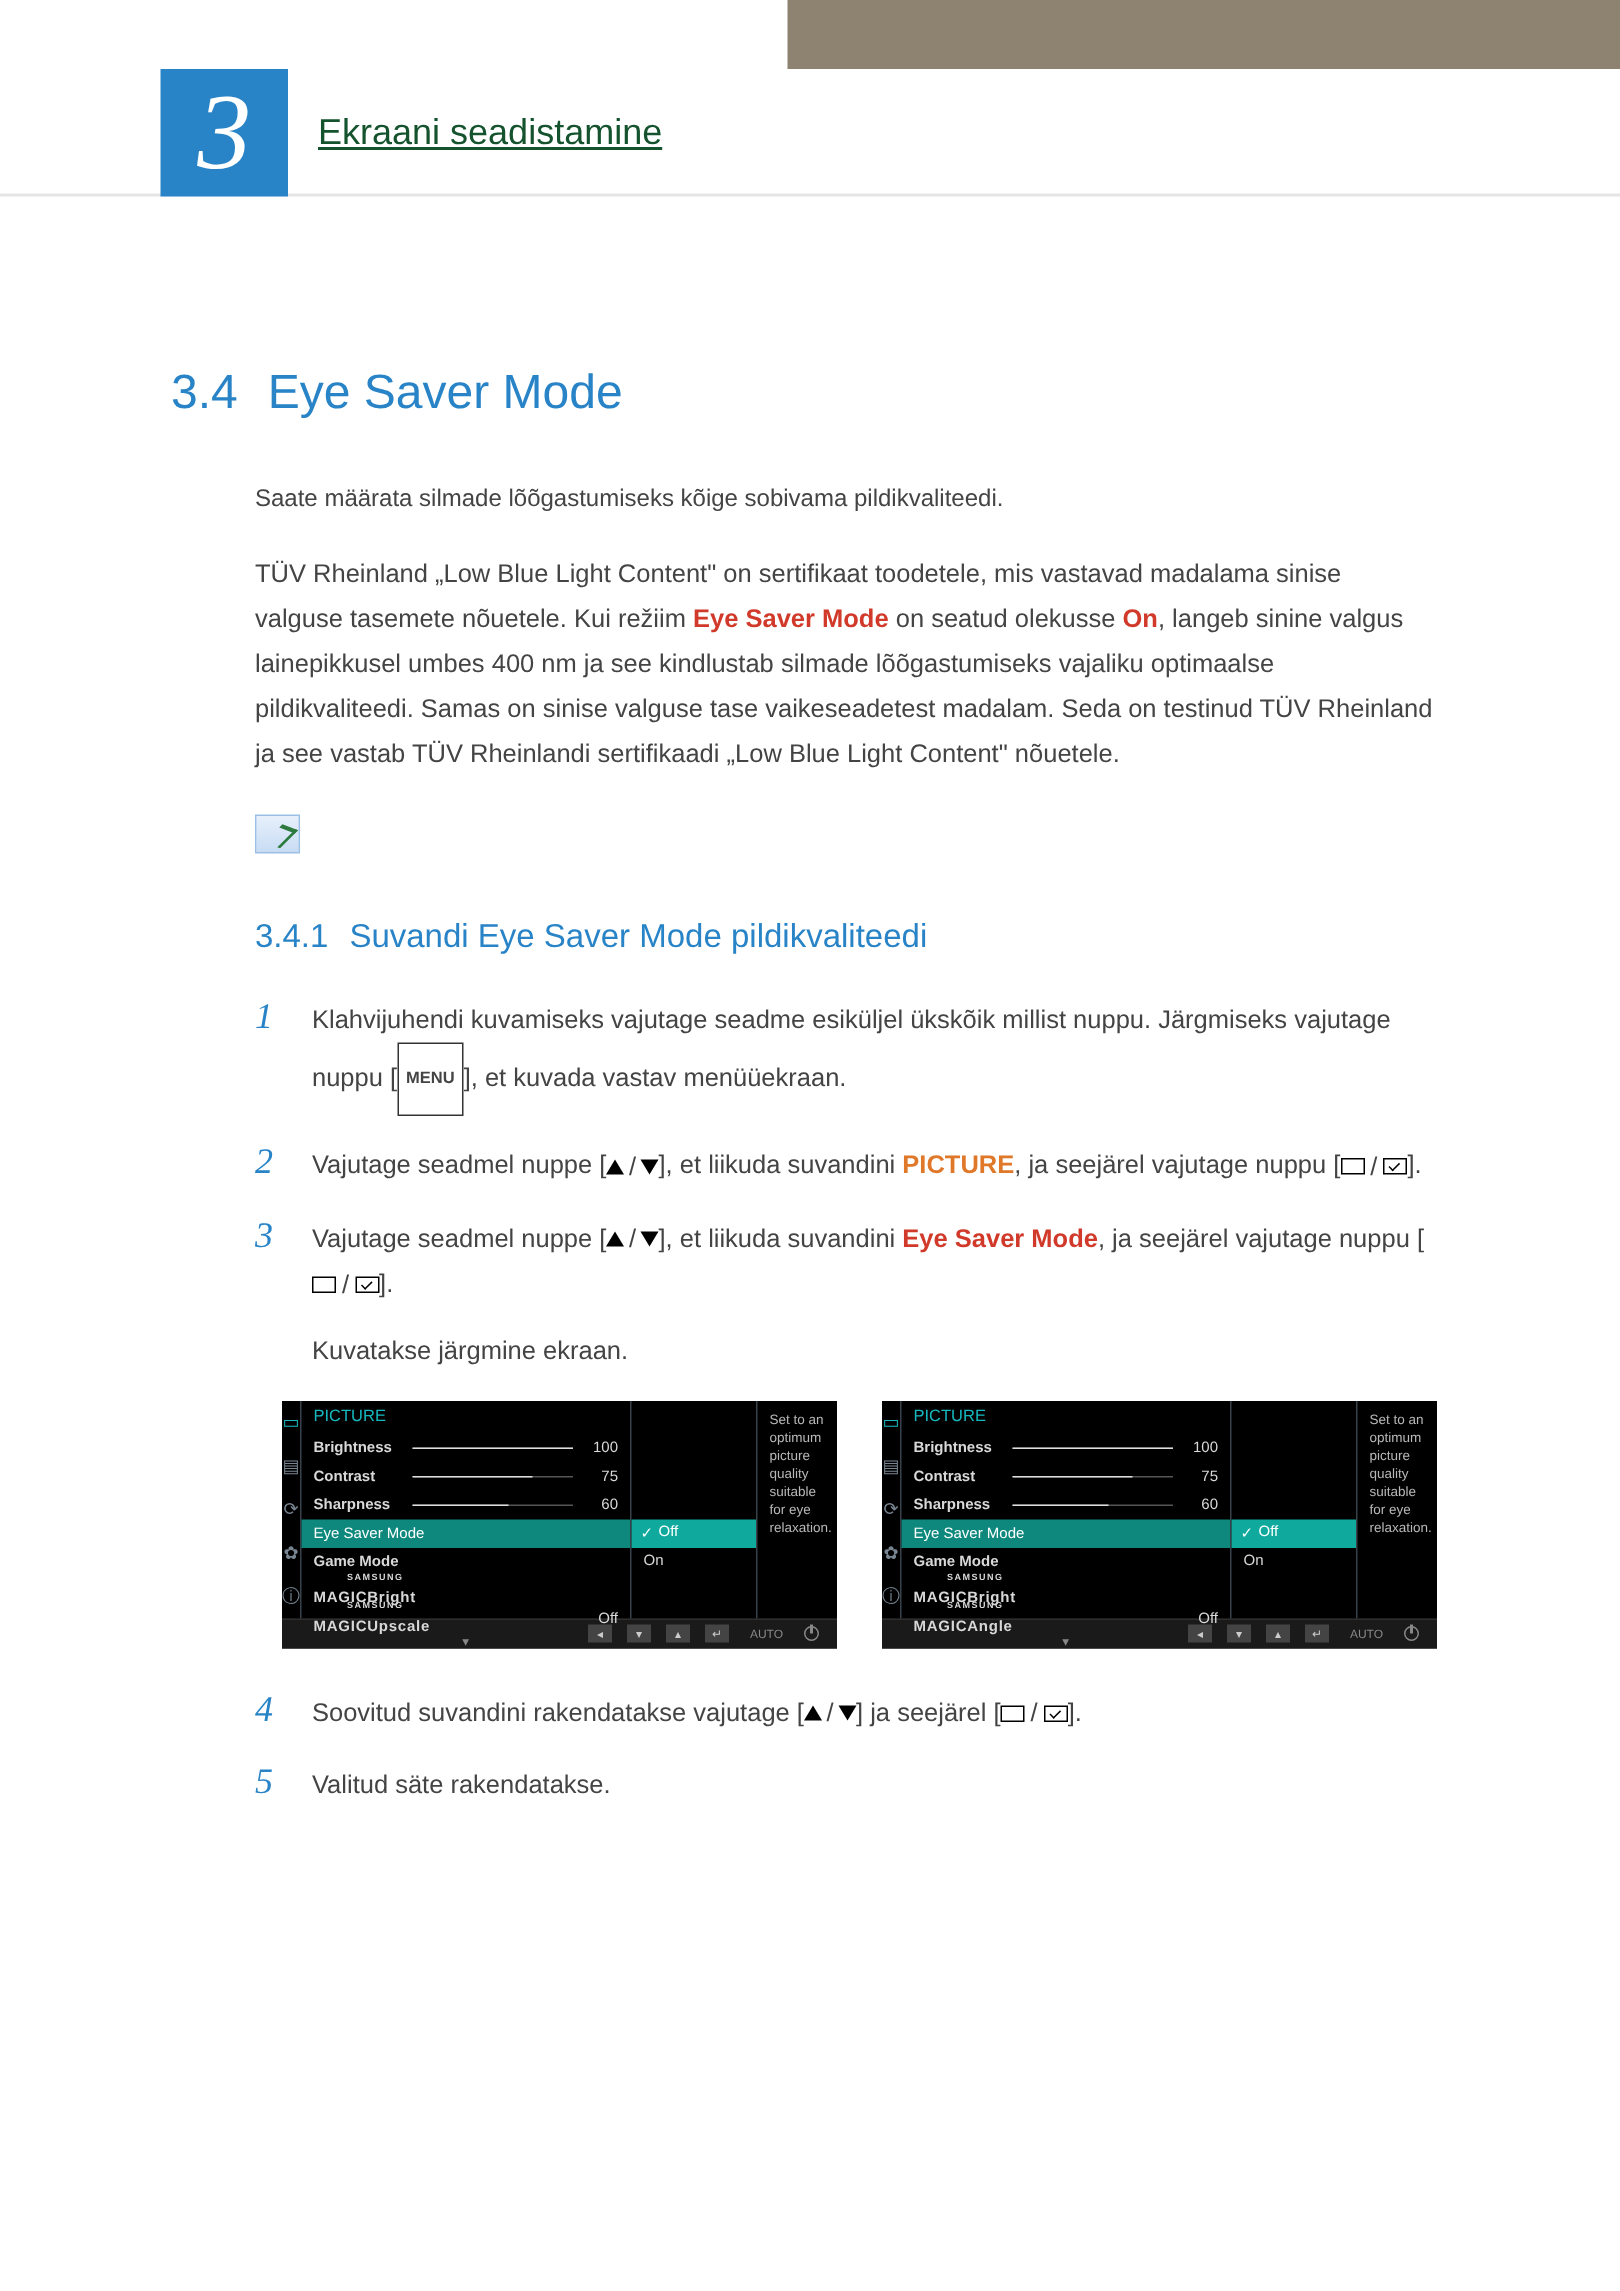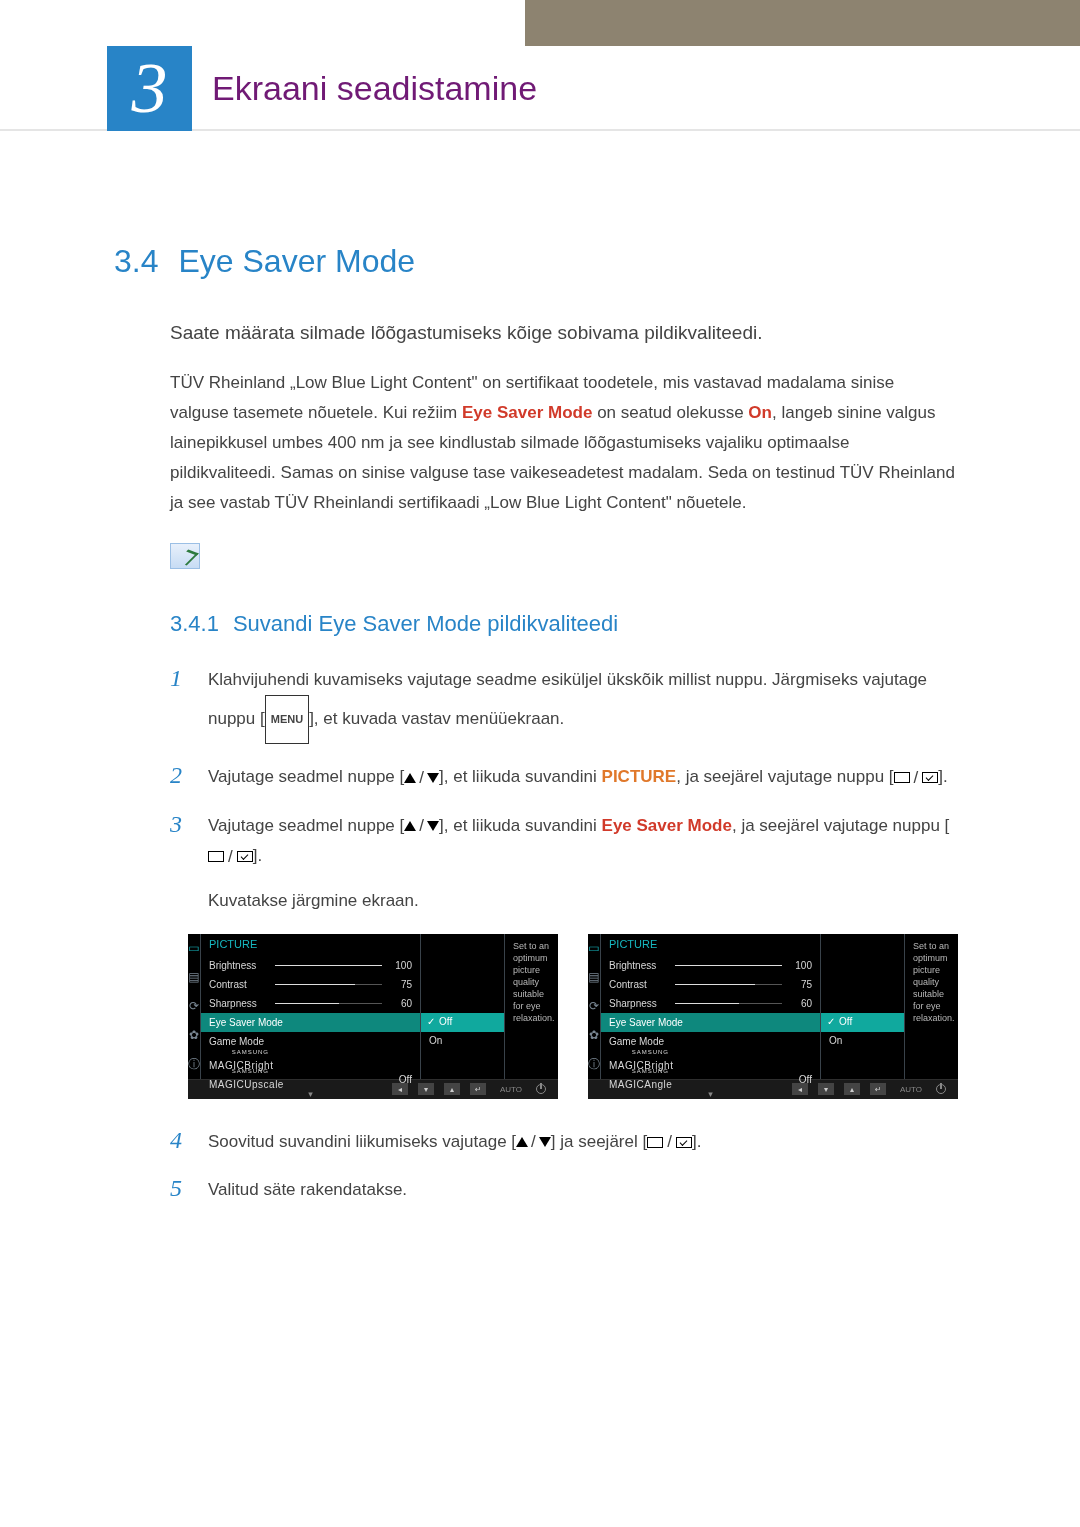--- a/index.html
+++ b/index.html
@@ -2,26 +2,26 @@
 <html><head>
 <meta charset="utf-8">
 <style>
   * { margin:0; padding:0; box-sizing:border-box; }
   body { font-family: Arial, Helvetica, sans-serif; background:#fff; color:#333; width:1080px; }
   .top-bar { height:46px; display:flex; }
   .top-bar .left { width:525px; background:#fff; }
   .top-bar .right { flex:1; background:#8d8370; }
   .chapter-band { display:flex; align-items:flex-start; }
   .chapter-badge { width:85px; height:85px; background:#2884c7; color:#fff; font-size:72px; font-weight:300; display:flex; align-items:center; justify-content:center; margin-left:107px; position:relative; z-index:2; font-style:italic; font-family: Georgia, 'Times New Roman', serif;}
-  .chapter-title { font-size:34px; color:#701a75; font-weight:400; margin-left:20px; line-height:85px; }
+  .chapter-title { font-size:24px; color:#14532d; font-weight:400; margin-left:20px; line-height:85px;text-decoration:underline; }
   .rule { height:2px; background:#e5e5e5; position:relative; top:-2px; z-index:1; }
   .content { padding: 0 125px 0 170px; }
   .h2 { color:#2884c7; font-size:32px; font-weight:400; margin-top:110px; margin-left:-56px; }
   .h2 .num { margin-right:20px;margin-top:40px; }
-  .p { font-size:19px; line-height:30px; color:#444; margin-top:38px; }
+  .p { font-size:16px; line-height:30px; color:#444; margin-top:38px; }
   .p2 { font-size:17px; line-height:30px; color:#444; margin-top:20px; }
   .kw-red { color:#d13a2a; font-weight:600; }
   .kw-orange { color:#e0782a; font-weight:600; }
   .note-row { display:flex; align-items:flex-start; margin-top:25px; gap:18px;}
   .note-icon { width:30px; height:26px; background:linear-gradient(#e8f0fb,#c7dcf4); border:1px solid #9bbfe5; position:relative; flex:none; }
   .note-icon::after { content:""; position:absolute; right:3px; bottom:2px; width:14px; height:14px; border-bottom:3px solid #2d7a3e; border-right:3px solid #2d7a3e; transform:rotate(-45deg) scaleY(.6) skewX(15deg); }
   .note-text { font-size:17px; color:#444; line-height:26px; }
   .h3 { color:#2884c7; font-size:22px; font-weight:400; margin-top:42px; }
   .h3 .num { margin-right:14px; }
   .steps { margin-top:28px; }
@@ -51,21 +51,21 @@
   .osd-item.sel { background:#0e887d; color:#fff;}
   .osd-item.sel .lbl{color:#fff;}
   .magic { font-family: Arial; letter-spacing:0.5px;text-align:right;}
   .magic sup{font-size:6px; letter-spacing:1px;}
   .osd-col2{ width:84px; border-right:1px solid #39424a; padding-top:22px;}
   .osd-opt{ padding:3px 8px; height:19px; color:#d8d8d8;}
   .osd-opt.sel{ background:#10a99e; color:#fff; position:relative; padding-left:18px;}
   .osd-opt.sel::before{content:"✓"; position:absolute; left:6px; color:#fff;}
   .osd-desc{ flex:1; padding:6px 8px; color:#b8b8b8; font-size:9px; line-height:12px;}
   .osd-row{ display:flex; align-items:center; height:19px; padding:0 8px;}
-  .osd-row .lbl{ width:60px; color:#d8d8d8;}
+  .osd-row .lbl{ width:60px; color:#d8d8d8;font-weight:bold;}
   .osd-row .trk { flex:1; height:1px; background:#555; position:relative; margin:0 6px;}
   .osd-row .trk .fill{position:absolute;left:0;top:0;height:1px;background:#ddd;}
   .osd-row .val{ width:24px; text-align:right; color:#d8d8d8;}
   .osd-menu2{ width:220px; border-right:1px solid #39424a;}
   .osd-scroll-down{ text-align:center; color:#888; font-size:9px; height:10px;}
   .osd-foot{ height:20px; background:#1a1a1a; display:flex; justify-content:flex-end; align-items:center; gap:10px; padding-right:12px; border-top:1px solid #2e2e2e;}
   .osd-foot .btn{ width:16px; height:12px; background:#444; display:flex; align-items:center; justify-content:center; color:#ccc; font-size:8px;}
   .osd-foot .btn.auto{ width:30px; background:transparent; color:#888; font-size:8px;}
   .osd-foot .pwr{ width:10px;height:10px;border:1.5px solid #888;border-radius:50%;position:relative;}
   .osd-foot .pwr::after{content:"";position:absolute;left:3px;top:-2px;width:1.5px;height:6px;background:#888;}
@@ -278,21 +278,21 @@
         <div class="btn auto">AUTO</div>
         <div class="pwr"></div>
       </div>
     </div>
   </div>
 
   <div class="steps">
     <div class="step">
       <div class="step-num">4</div>
       <div class="step-text">
-        <span>Soovitud suvandini liikumiseks vajutage [</span><span class="arrows">
+        <span>Soovitud suvandini rakendatakse vajutage [</span><span class="arrows">
             <span class="tri-up"></span>
             <span class="slash">/</span>
             <span class="tri-down"></span>
           </span><span>] ja seejärel [</span><span class="boxpair">
             <span class="box-o"></span>
             <span class="slash">/</span>
             <span class="box-c"></span>
           </span><span>].</span>
       </div>
     </div>

